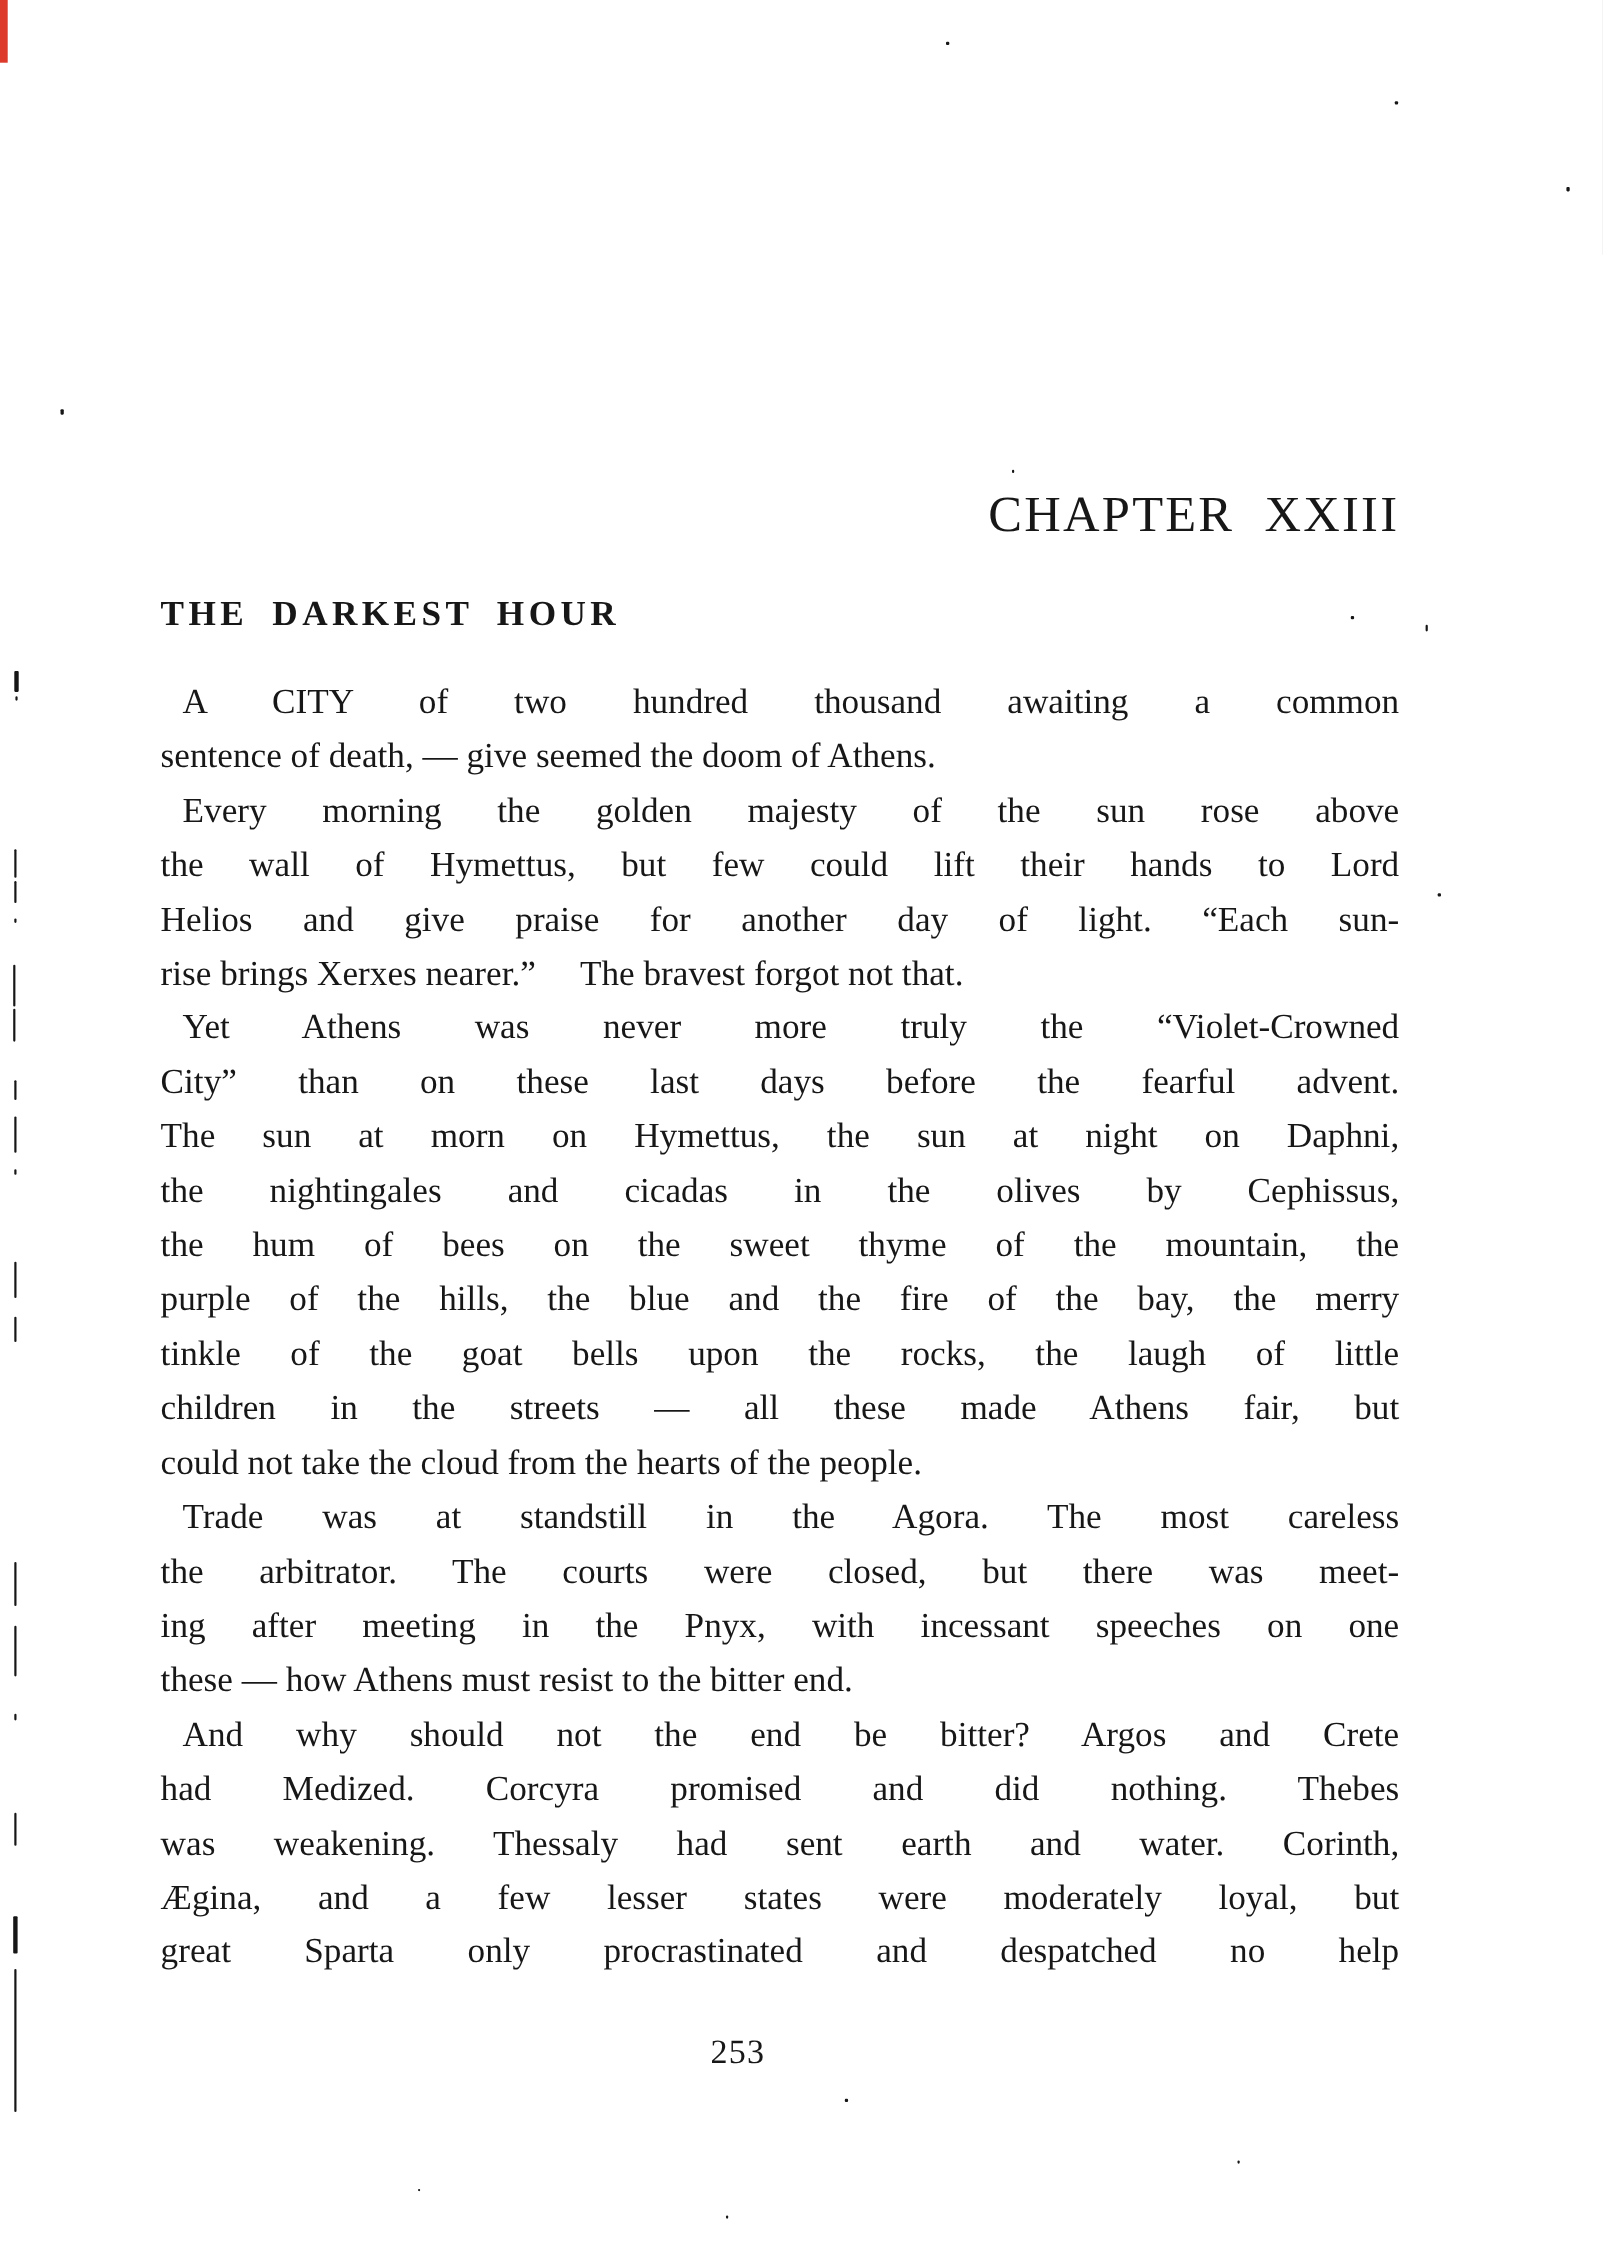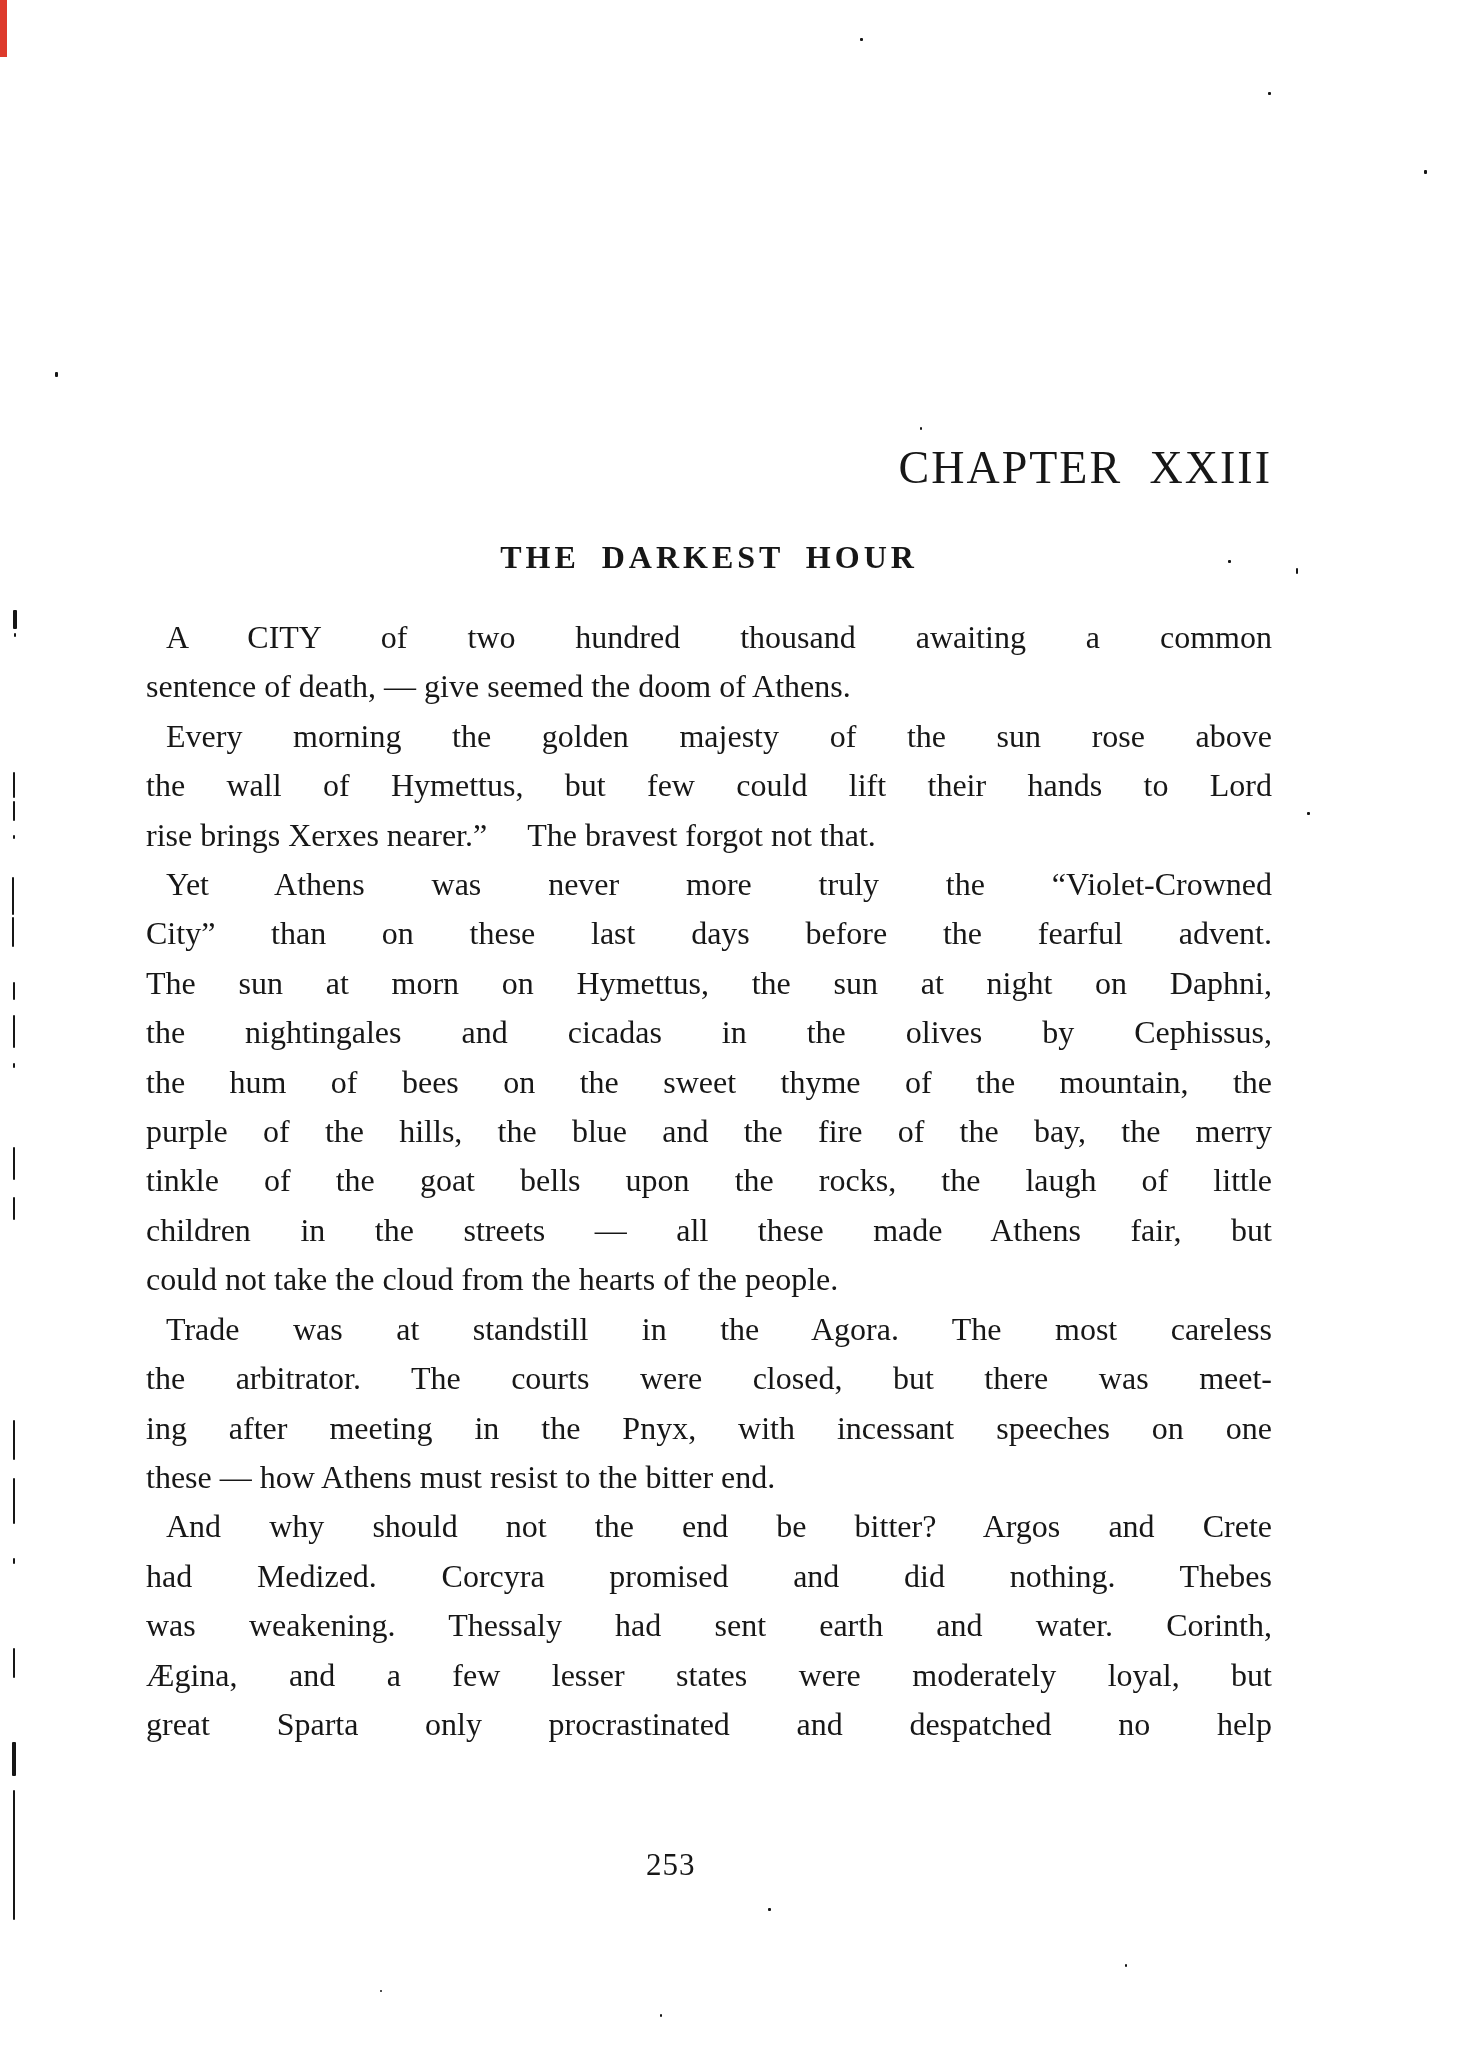--- a/index.html
+++ b/index.html
@@ -12,21 +12,21 @@
     color:#171717;
   }
   .chapter{
     position:absolute;left:146px;width:1126px;top:445px;margin:0;
     font-size:46px;line-height:1;font-weight:400;
     text-align:right;letter-spacing:2px;word-spacing:14px;
   }
   .title{
     position:absolute;left:146px;width:1126px;top:541px;margin:0;
     font-size:32px;line-height:1;font-weight:700;
-    text-align:center;letter-spacing:4px;word-spacing:10px;
+    letter-spacing:4px;word-spacing:10px;
   }
   .body{
     position:absolute;left:146px;width:1126px;top:613px;
     font-size:32px;line-height:49.4px;
   }
   .para{margin:0;}
   .para .line{text-align:justify;text-align-last:justify;}
   .para .line.lastline{text-align-last:left;}
   .para .line.firstline{text-indent:20px;}
   .pagenum{
@@ -76,20 +76,21 @@
   <h1 class="chapter">CHAPTER XXIII</h1>
   <h2 class="title">THE DARKEST HOUR</h2>
   <div class="body" id="bodytext">
       <div class="para">
         <div class="line firstline">A CITY of two hundred thousand awaiting a common</div>
         <div class="line lastline">sentence of death, — give seemed the doom of Athens.</div>
       </div>
       <div class="para">
         <div class="line firstline">Every morning the golden majesty of the sun rose above</div>
         <div class="line">the wall of Hymettus, but few could lift their hands to Lord</div>
+        <div class="line">Helios and give praise for another day of light. “Each sun-</div>
         <div class="line lastline">rise brings Xerxes nearer.”  The bravest forgot not that.</div>
       </div>
       <div class="para">
         <div class="line firstline">Yet Athens was never more truly the “Violet-Crowned</div>
         <div class="line">City” than on these last days before the fearful advent.</div>
         <div class="line">The sun at morn on Hymettus, the sun at night on Daphni,</div>
         <div class="line">the nightingales and cicadas in the olives by Cephissus,</div>
         <div class="line">the hum of bees on the sweet thyme of the mountain, the</div>
         <div class="line">purple of the hills, the blue and the fire of the bay, the merry</div>
         <div class="line">tinkle of the goat bells upon the rocks, the laugh of little</div>

